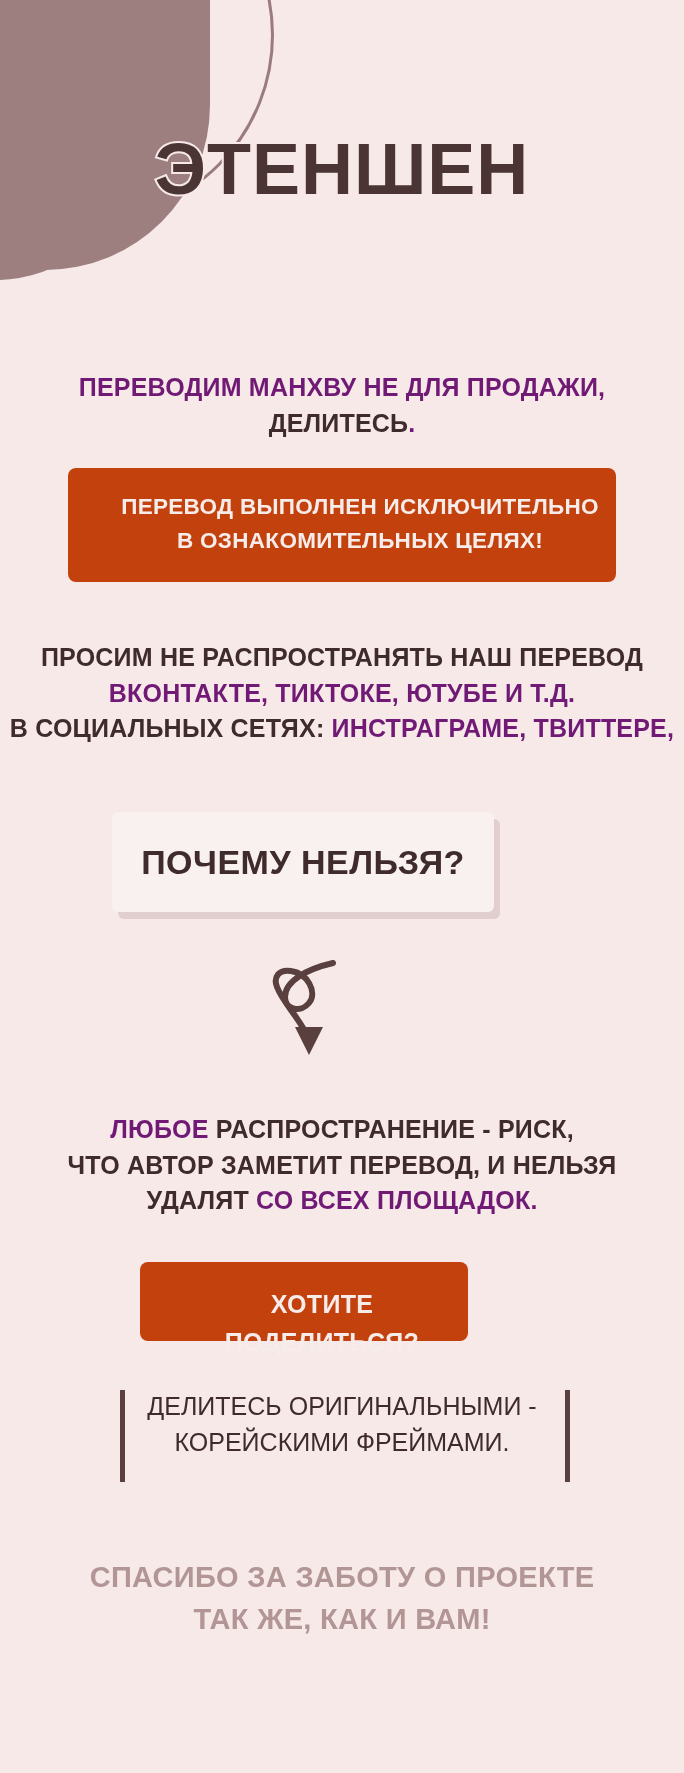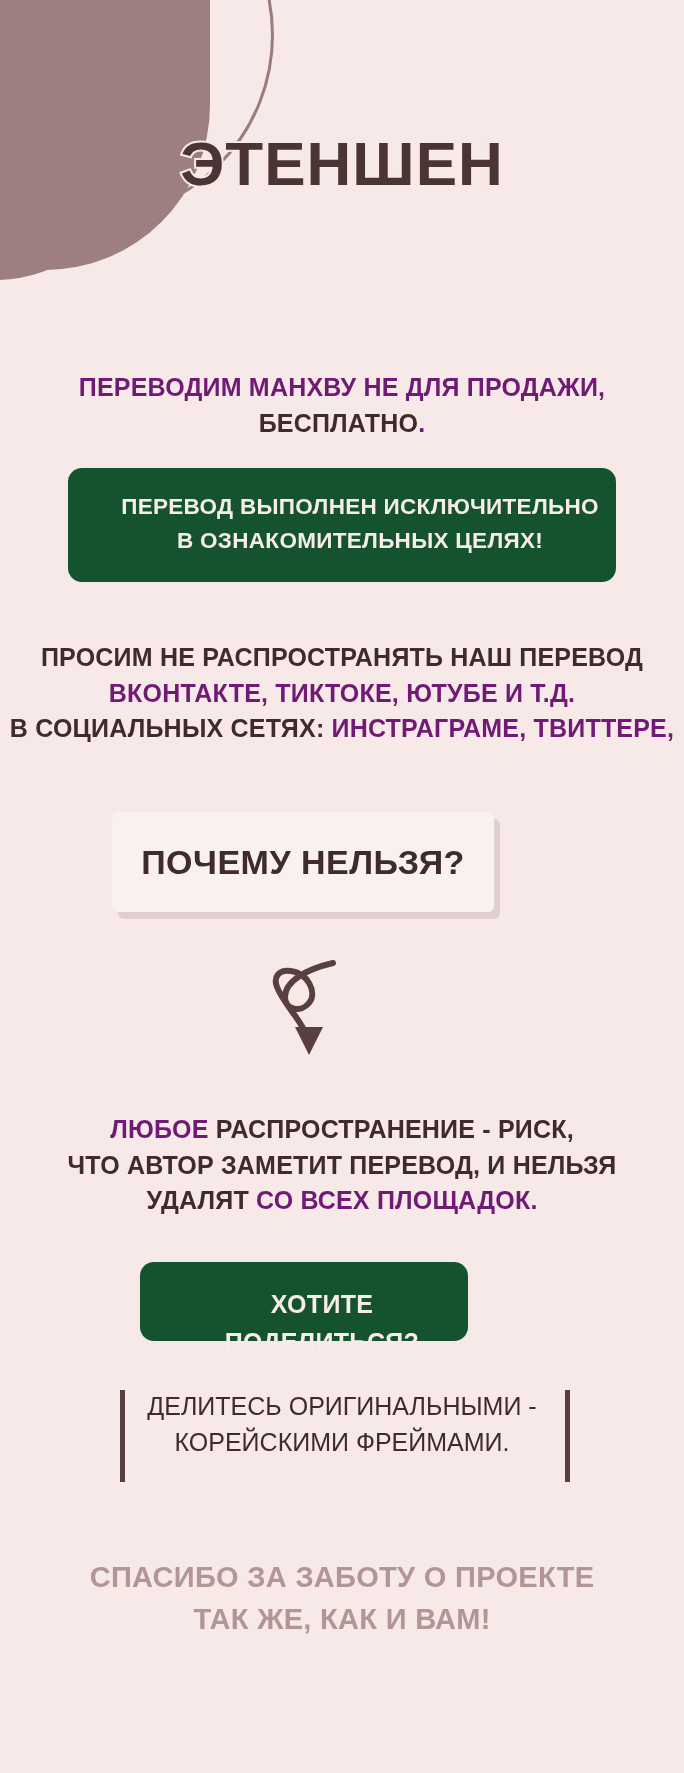--- a/index.html
+++ b/index.html
@@ -53,21 +53,21 @@
     border-radius: 50%;
   }
 
   
   .title {
     position: absolute;
     top: 128px;
     left: 0;
     width: 684px;
     text-align: center;
-    font-size: 62px;
+    font-size: 72px;
     font-weight: 700;
     letter-spacing: 1px;
     color: #4b3434;
     -webkit-text-stroke: 4px #f6e9e8;
     paint-order: stroke fill;
     font-family: "Liberation Sans", sans-serif;
   }
 
   
   .block {
@@ -78,22 +78,22 @@
     line-height: 1.42;
   }
 
   .l1 { font-size: 25px; font-weight: 700; letter-spacing: 0.2px; }
   .dark { color: #3f2b2b; }
   .mauve { color: #701a75; }
 
   
   .banner {
     position: absolute;
-    background: #14532d;
-    border-radius: 14px;
+    background: #c2410c;
+    border-radius: 8px;
     color: #f7ecea;
     text-align: center;
     font-weight: 700;
     line-height: 1.5;
     box-sizing: border-box;
     padding-left: 36px;
   }
   .banner-1 {
     left: 68px;
     top: 468px;
@@ -190,21 +190,21 @@
 <div class="page">
 
   <div class="deco-circle-outline"></div>
   <div class="deco-blob"></div>
   <div class="deco-blob2"></div>
 
   <div class="title">ЭТЕНШЕН</div>
 
   <div class="block l1 dark" style="top:370px;">
     <span class="line mauve">ПЕРЕВОДИМ МАНХВУ НЕ ДЛЯ ПРОДАЖИ,</span>
-    <span class="line"><span class="dark">БЕСПЛАТНО</span><span class="mauve">.</span></span>
+    <span class="line"><span class="dark">ДЕЛИТЕСЬ</span><span class="mauve">.</span></span>
   </div>
 
   <div class="banner banner-1">
     <span class="line">ПЕРЕВОД ВЫПОЛНЕН ИСКЛЮЧИТЕЛЬНО</span>
     <span class="line">В ОЗНАКОМИТЕЛЬНЫХ ЦЕЛЯХ!</span>
   </div>
 
   <div class="block l1" style="top:640px;">
     <span class="line dark">ПРОСИМ НЕ РАСПРОСТРАНЯТЬ НАШ ПЕРЕВОД</span>
     <span class="line mauve">ВКОНТАКТЕ, ТИКТОКЕ, ЮТУБЕ И Т.Д.</span>

